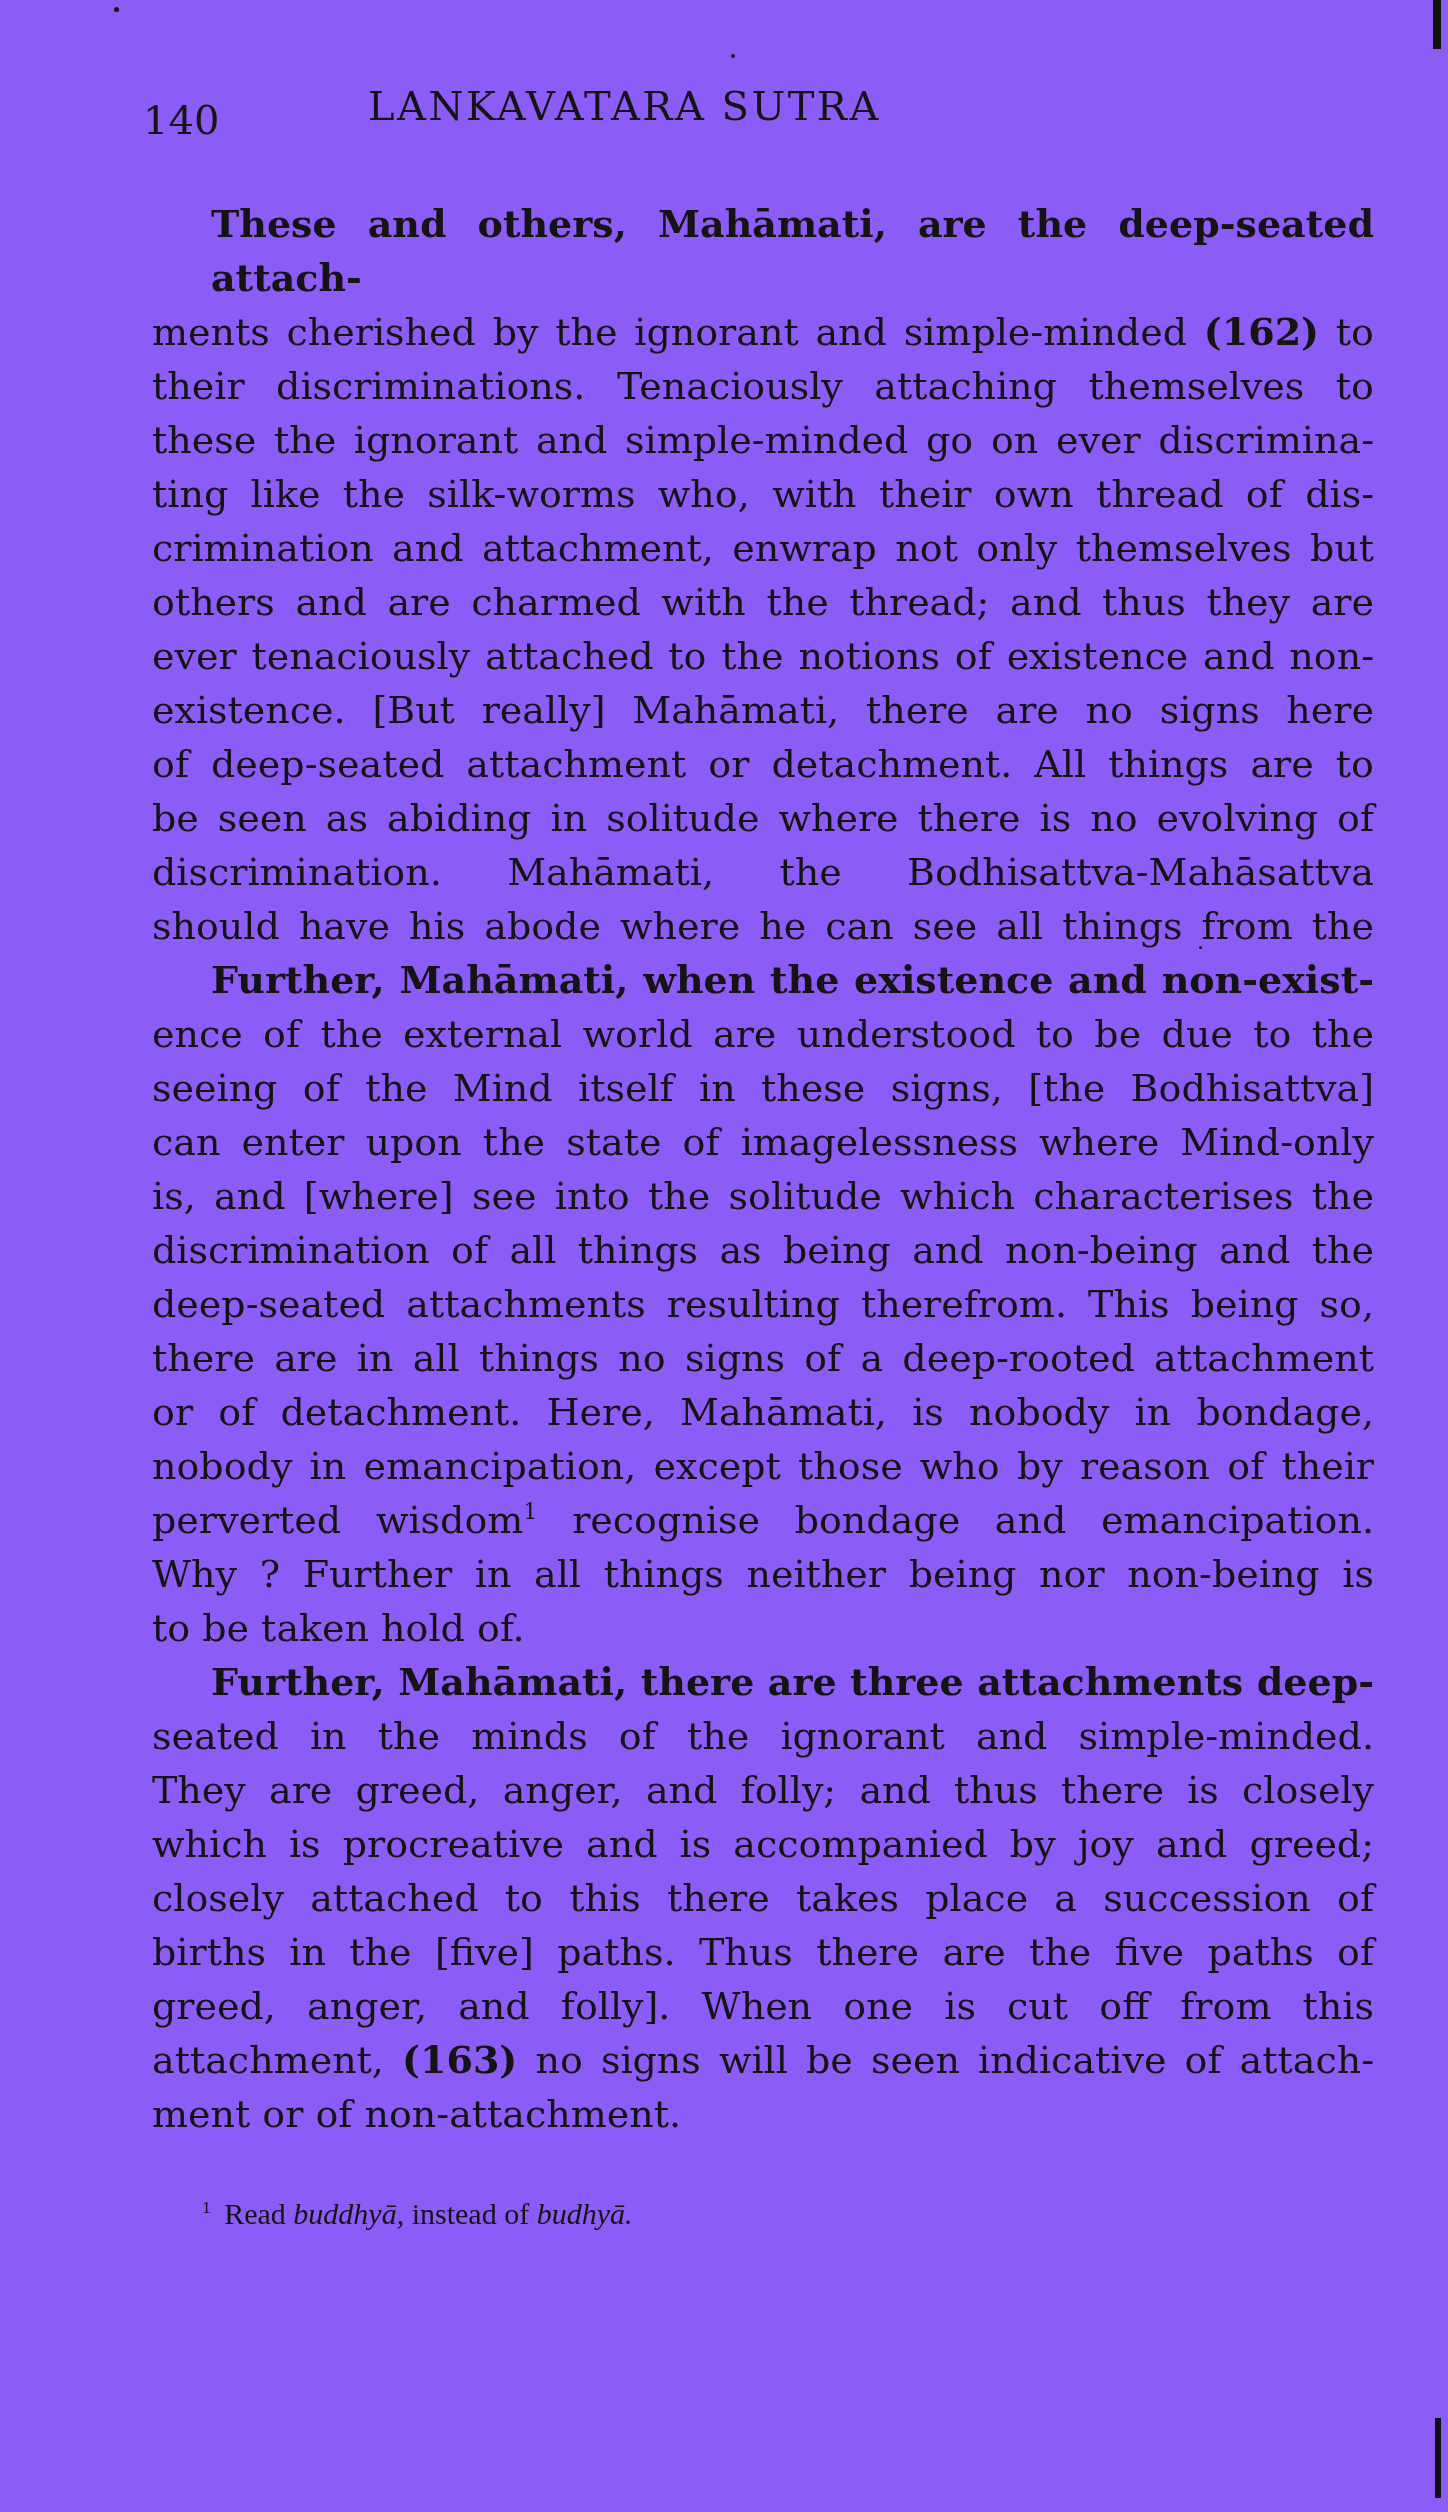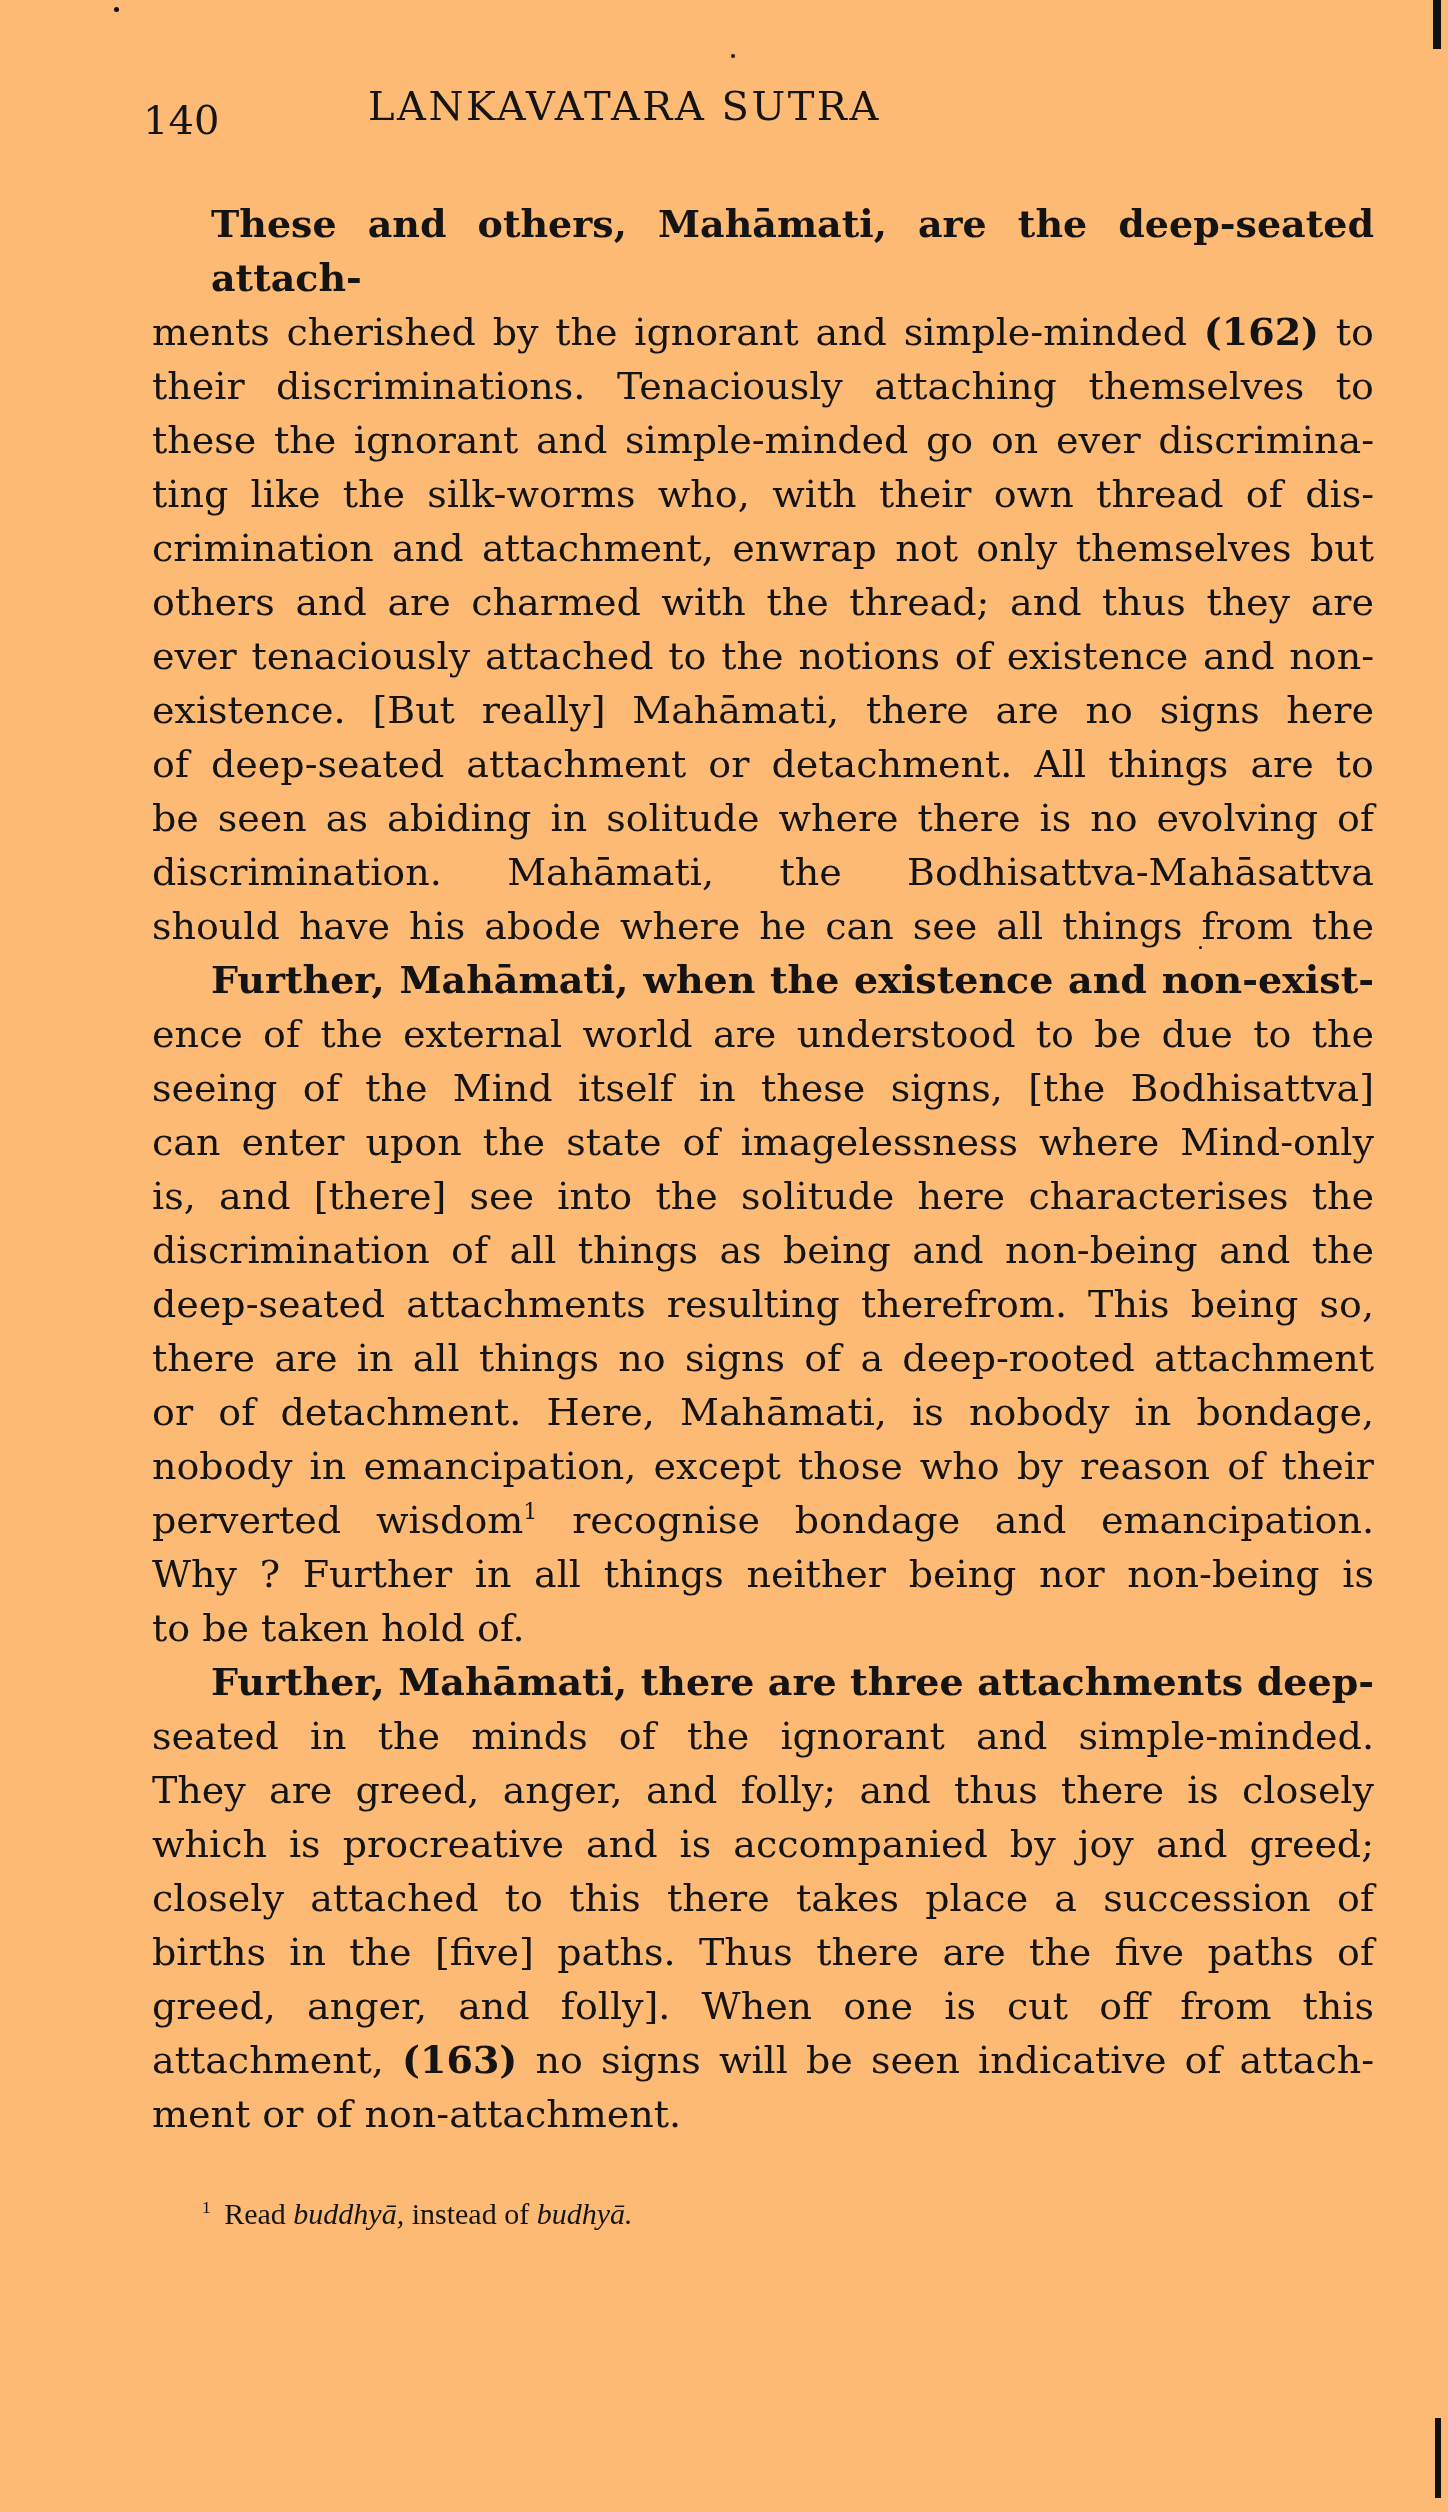--- a/index.html
+++ b/index.html
@@ -1,19 +1,19 @@
 <!DOCTYPE html>
 <html style="font-size:13.5px"><head>
 <meta charset="utf-8">
 <style>
   html,body{margin:0;padding:0;background:#e8e8e8;}
   .page{
     position:relative;
     width:1449px;height:2512px;
-    background:#fdba74;
+    background:#8b5cf6;
     overflow:hidden;
     font-family:"DejaVu Serif","Liberation Serif",serif;
     color:#141414;
   }
   .pagenum{
     position:absolute;left:143px;top:98px;
     font-size:40px;line-height:44px;
   }
   .running-title{
     position:absolute;left:368px;top:84px;
@@ -61,21 +61,21 @@
       <div class="line">ever tenaciously attached to the notions of existence and non-</div>
       <div class="line">existence.  [But really] Mahāmati, there are no signs here</div>
       <div class="line">of deep-seated attachment or detachment.  All things are to</div>
       <div class="line">be seen as abiding in solitude where there is no evolving of</div>
       <div class="line">discrimination.  Mahāmati, the Bodhisattva-Mahāsattva</div>
       <div class="line">should have his abode where he can see all things from the</div>
       <div class="line indent">Further, Mahāmati, when the existence and non-exist-</div>
       <div class="line">ence of the external world are understood to be due to the</div>
       <div class="line">seeing of the Mind itself in these signs, [the Bodhisattva]</div>
       <div class="line">can enter upon the state of imagelessness where Mind-only</div>
-      <div class="line">is, and [there] see into the solitude here characterises the</div>
+      <div class="line">is, and [where] see into the solitude which characterises the</div>
       <div class="line">discrimination of all things as being and non-being and the</div>
       <div class="line">deep-seated attachments resulting therefrom.  This being so,</div>
       <div class="line">there are in all things no signs of a deep-rooted attachment</div>
       <div class="line">or of detachment.  Here, Mahāmati, is nobody in bondage,</div>
       <div class="line">nobody in emancipation, except those who by reason of their</div>
       <div class="line">perverted wisdom<sup>1</sup> recognise bondage and emancipation.</div>
       <div class="line">Why ?  Further in all things neither being nor non-being is</div>
       <div class="line last">to be taken hold of.</div>
       <div class="line indent">Further, Mahāmati, there are three attachments deep-</div>
       <div class="line">seated in the minds of the ignorant and simple-minded.</div>

